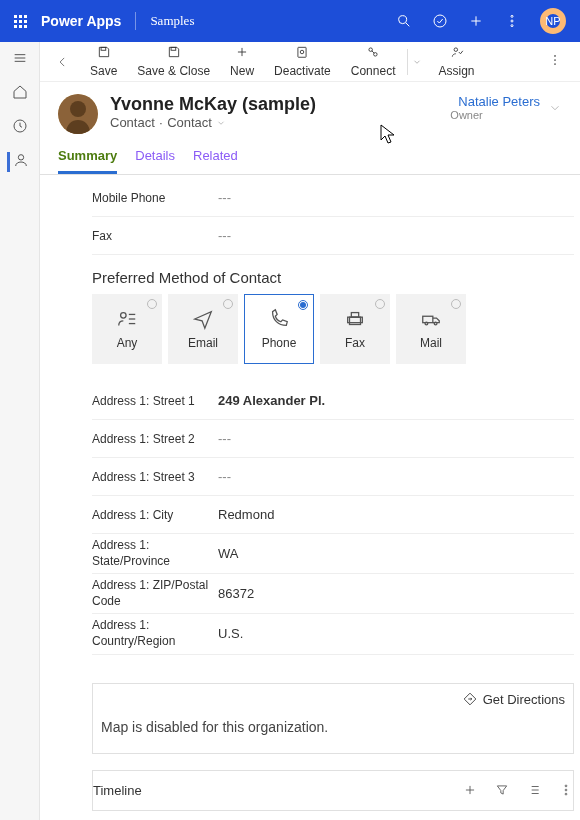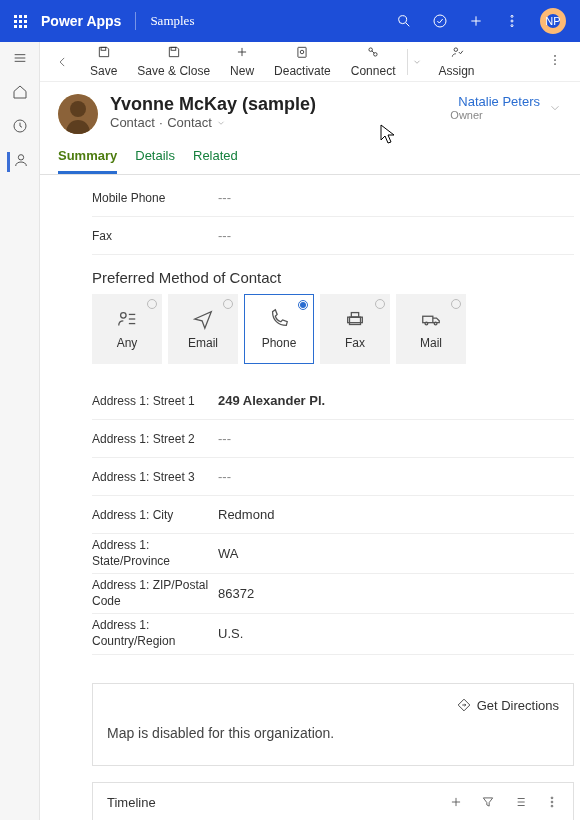--- a/index.html
+++ b/index.html
@@ -39,21 +39,21 @@
     .recheader-left { display: flex; gap: 12px; }
     .contact-avatar { width: 40px; height: 40px; border-radius: 50%; background: #c4a574; display: flex; align-items: center; justify-content: center; overflow: hidden; }
     .contact-avatar svg { width: 40px; height: 40px; }
     .recname { font-size: 18px; font-weight: 600; color: #222; }
     .rectype { font-size: 13px; color: #555; display: flex; align-items: center; gap: 4px; }
     .owner-block { text-align: left; font-size: 12px; display: flex; align-items: center; gap: 8px; }
     .owner-name { color: #2a6dd1; font-size: 13px; margin-left: 8px; }
     .owner-label { color: #888; font-size: 11px; }
     
     .tabs { display: flex; gap: 18px; padding: 14px 18px 0; border-bottom: 1px solid #e0e0e0; }
-    .tab { font-size: 13px; color: #15803d; padding-bottom: 8px; cursor: pointer; }
+    .tab { font-size: 13px; color: #8b5cf6; padding-bottom: 8px; cursor: pointer; }
     .tab.active { color: #4d7c0f; border-bottom: 3px solid #2a6dd1; font-weight: 600; }
     
     .scroll { flex: 1; overflow-y: auto; padding: 4px 6px 20px 52px; }
     
     .field-row { display: flex; align-items: center; border-bottom: 1px solid #eee; min-height: 38px; padding: 4px 0; }
     .field-label { width: 126px; font-size: 12px; color: #333; padding-right: 8px; }
     .field-label.multi { font-size: 12px; line-height: 1.3; }
     .field-value { font-size: 13px; color: #333; }
     .field-value.bold { font-weight: 600; }
     .field-value.dash { color: #888; }
@@ -61,26 +61,26 @@
     .section-label { font-size: 15px; color: #333; padding: 14px 0 8px; }
     
     .tiles { display: flex; gap: 6px; margin-bottom: 18px; }
     .tile { width: 70px; height: 70px; background: #f2f2f2; display: flex; flex-direction: column; align-items: center; justify-content: center; font-size: 12px; color: #333; cursor: pointer; position: relative; gap: 6px; }
     .tile.selected { background: #fff; border: 1px solid #2a6dd1; }
     .tile svg { width: 22px; height: 22px; stroke: #555; fill: none; stroke-width: 1.4; }
     .radio-dot { position: absolute; top: 5px; right: 5px; width: 10px; height: 10px; border: 1px solid #2a6dd1; border-radius: 50%; display: flex; align-items: center; justify-content: center; }
     .radio-dot span { width: 6px; height: 6px; background: #2a6dd1; border-radius: 50%; }
     .radio-unsel { position: absolute; top: 5px; right: 5px; width: 10px; height: 10px; border: 1px solid #bbb; border-radius: 50%; }
     
-    .panel { border: 1px solid #e0e0e0; margin-top: 28px; padding: 14px; }
+    .panel { border: 1px solid #e0e0e0; margin-top: 28px; padding: 8px; }
     .panel-head { display: flex; justify-content: flex-end; align-items: center; gap: 6px; font-size: 13px; color: #333; margin-bottom: 12px; }
     .panel-head svg { width: 14px; height: 14px; stroke: #333; fill: none; stroke-width: 1.5; }
     .panel-body { font-size: 14px; color: #444; padding-bottom: 10px; }
     
-    .timeline-panel { border: 1px solid #e0e0e0; margin-top: 16px; padding: 12px 14px; display: flex; justify-content: space-between; align-items: center; }
+    .timeline-panel { border: 1px solid #e0e0e0; margin-top: 16px; padding: 12px 0; display: flex; justify-content: space-between; align-items: center; }
     .timeline-title { font-size: 13px; color: #333; }
     .timeline-icons { display: flex; gap: 18px; }
     .timeline-icons svg { width: 14px; height: 14px; stroke: #555; fill: none; stroke-width: 1.5; }
     
     .cursor { position: absolute; top: 124px; left: 380px; pointer-events: none; }
   </style>
 </head>
 <body>
 
 <div class="topbar">

